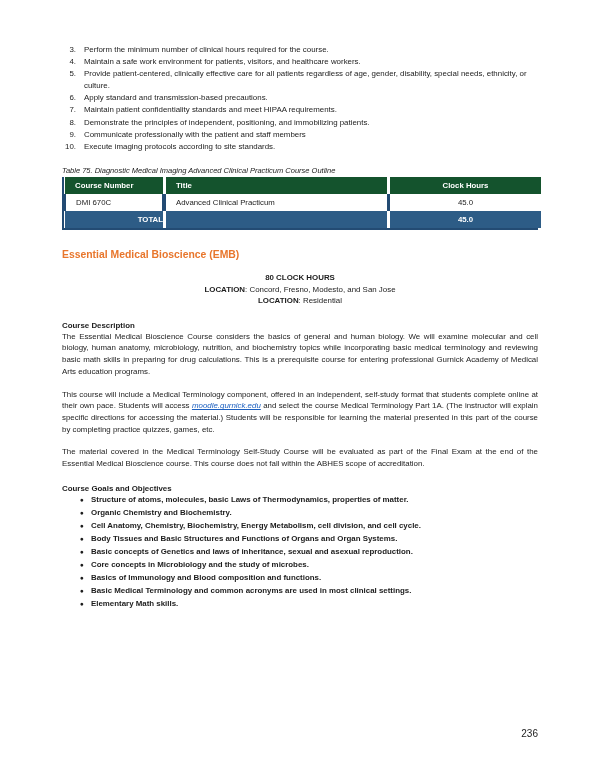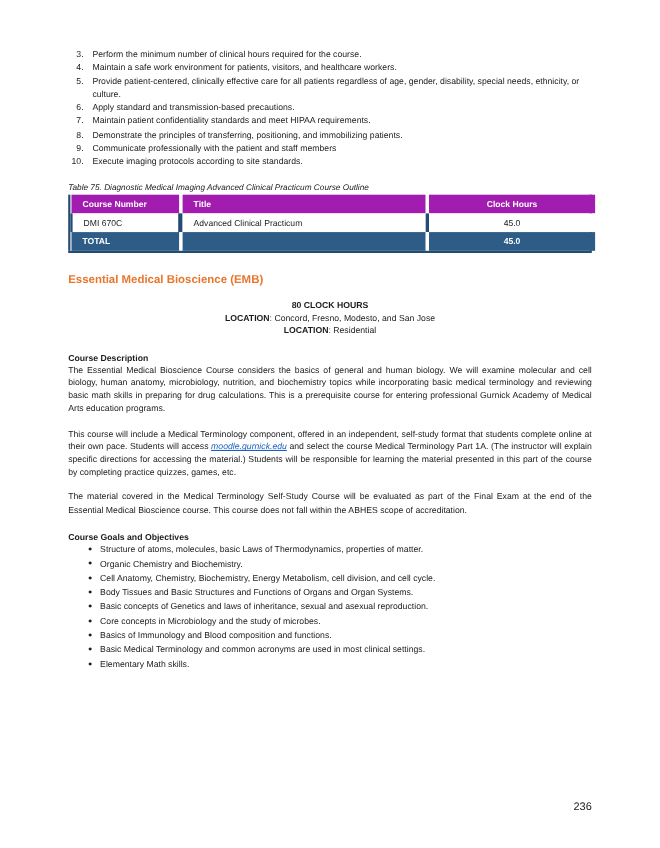--- a/index.html
+++ b/index.html
@@ -58,21 +58,21 @@
     width: 100%;
     table-layout: fixed;
     font-size: 7.8px;
   }
   table.course-table td {
     padding: 0;
     height: 17px;
     vertical-align: middle;
   }
   .th-cell {
-    background: #a21caf;
+    background: #14532d;
     color: #ffffff;
     font-weight: bold;
     height: 19px;
   }
   .th-cell .inner,
   .body-cell .inner,
   .total-cell .inner {
     padding: 0 0 0 10px;
   }
   .body-cell {
@@ -82,20 +82,21 @@
     border-right: 2.5px solid #234B73;
   }
   .body-cell.mid {
     border-left: none;
     border-right: none;
   }
   .total-cell {
     background: #2D5C86;
     color: #ffffff;
     font-weight: bold;
+    text-align: right;
   }
   .center { text-align: center; }
   .center .inner { padding: 0; }
   .sep-col {
     width: 3px;
     background: #234B73;
   }
   .sep-col.white-gap {
     background: #ffffff;
   }
@@ -154,20 +155,21 @@
     list-style: none;
     margin: 1px 0 0 0;
     padding: 0;
   }
   .bullet-list li {
     display: flex;
     font-size: 7.9px;
     line-height: 11.7px;
     color: #1c1c1c;
     margin: 0 0 0.6px 0;
+    font-weight: bold;
   }
   .bullet-list .bullet {
     width: 29px;
     flex: 0 0 29px;
     text-align: left;
     padding-left: 18px;
     box-sizing: border-box;
     font-size: 6.5px;
     line-height: 12.4px;
   }
@@ -203,21 +205,21 @@
     <li>
       <span class="num">6.</span>
       <span class="txt">Apply standard and transmission-based precautions.</span>
     </li>
     <li>
       <span class="num">7.</span>
       <span class="txt">Maintain patient confidentiality standards and meet HIPAA requirements.</span>
     </li>
     <li>
       <span class="num">8.</span>
-      <span class="txt">Demonstrate the principles of transferring, positioning, and immobilizing patients.</span>
+      <span class="txt">Demonstrate the principles of independent, positioning, and immobilizing patients.</span>
     </li>
     <li>
       <span class="num">9.</span>
       <span class="txt">Communicate professionally with the patient and staff members</span>
     </li>
     <li>
       <span class="num">10.</span>
       <span class="txt">Execute imaging protocols according to site standards.</span>
     </li>
   </ol>

